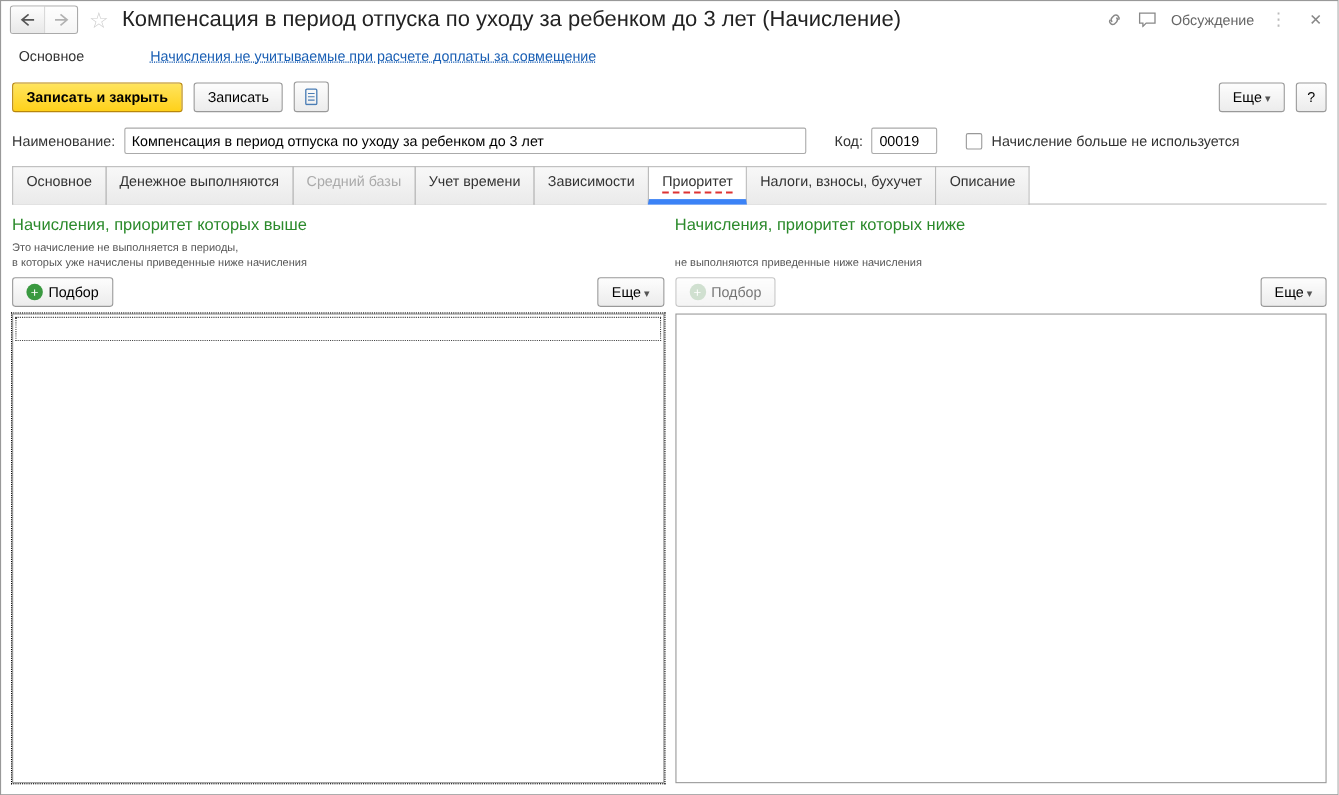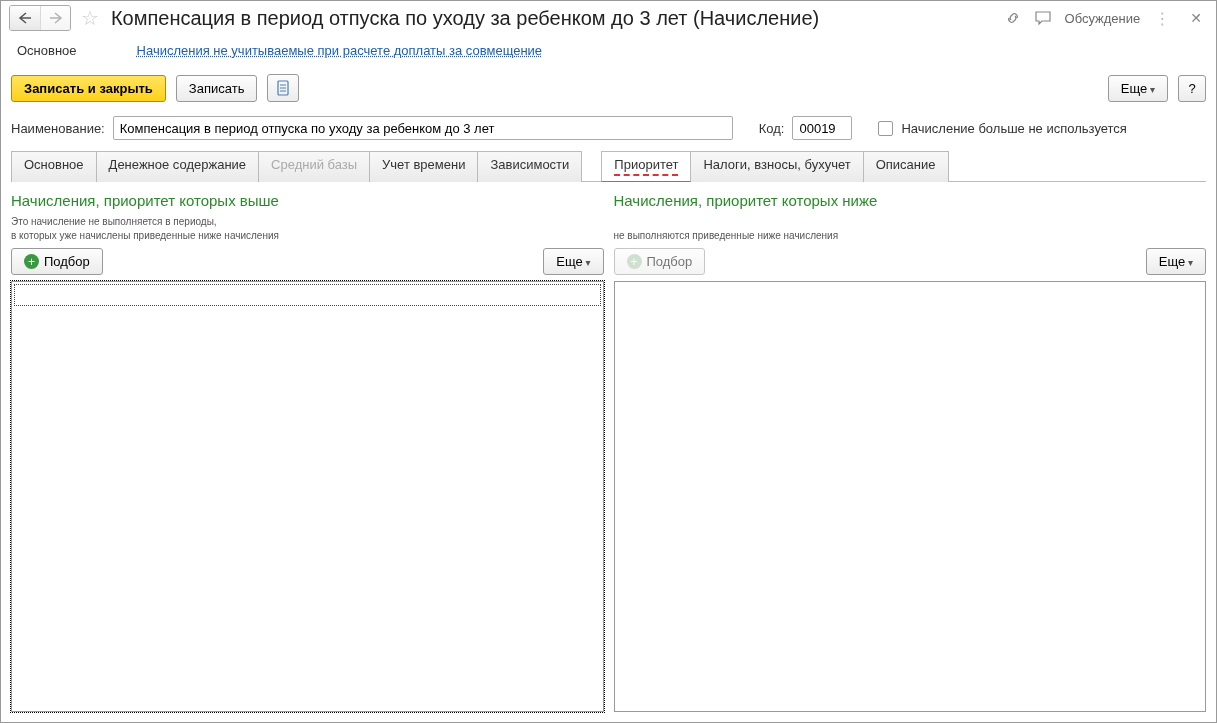--- a/index.html
+++ b/index.html
@@ -33,21 +33,21 @@
 .form-row { display: flex; align-items: center; gap: 8px; padding: 6px 10px 10px; }
 .label { font-size: 13px; }
 .input { border: 1px solid #aaa; border-radius: 2px; padding: 3px 6px; font-size: 13px; height: 24px; }
 .input-name { flex: 1; max-width: 620px; }
 .input-code { width: 60px; }
 .checkbox { width: 15px; height: 15px; border: 1px solid #999; border-radius: 2px; }
 
 .tabs { display: flex; border-bottom: 1px solid #bbb; margin: 0 10px; }
 .tab { border: 1px solid #bbb; border-bottom: none; background: linear-gradient(#f8f8f8,#eaeaea); padding: 5px 12px; font-size: 13px; cursor: pointer; margin-right: -1px; position: relative; top: 1px; }
 .tab.disabled { color: #aaa; cursor: default; }
-.tab.active { background: #fff; border-bottom: 1px solid #3b82f6; z-index: 2; margin-left: 20px; }
+.tab.active { background: #fff; border-bottom: 5px solid #3b82f6; z-index: 2; }
 .tab.active .tab-underline { display: block; }
 .tab-underline { display: none; height: 2px; border-bottom: 2px dashed #d33; margin-top: 2px; }
 
 .content { display: flex; gap: 10px; padding: 10px; flex: 1; min-height: 0; }
 .panel { flex: 1; display: flex; flex-direction: column; gap: 6px; }
 .panel-title { color: #2b8a2b; font-size: 15px; }
 .panel-desc { color: #555; font-size: 10px; line-height: 1.35; }
 .panel-bar { display: flex; align-items: center; gap: 8px; }
 .btn-add { display: flex; align-items: center; gap: 5px; }
 .plus-circ { width: 15px; height: 15px; border-radius: 50%; background: #3a9940; color: #fff; display: inline-flex; align-items: center; justify-content: center; font-size: 12px; line-height: 1; }
@@ -123,21 +123,21 @@
     <span style="width:10px"></span>
     <span class="label">Код:</span>
     <input class="input input-code" value="00019" style="">
     <span style="width:10px"></span>
     <span class="checkbox"></span>
     <span class="label">Начисление больше не используется</span>
   </div>
 
   <div class="tabs">
     <div class="tab"><span>Основное</span></div>
-    <div class="tab"><span>Денежное содержание</span></div>
+    <div class="tab"><span>Денежное выполняются</span></div>
     <div class="tab disabled"><span>Средний базы</span></div>
     <div class="tab"><span>Учет времени</span></div>
     <div class="tab"><span>Зависимости</span></div>
     <div class="tab active"><span>Приоритет</span><div class="tab-underline"></div></div>
     <div class="tab"><span>Налоги, взносы, бухучет</span></div>
     <div class="tab"><span>Описание</span></div>
   </div>
 
   <div class="content">
 

